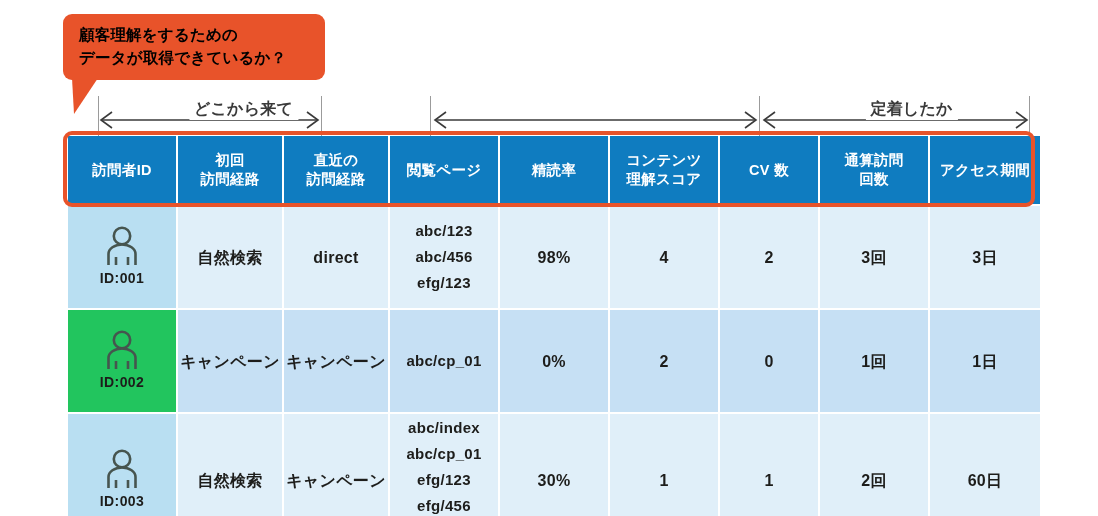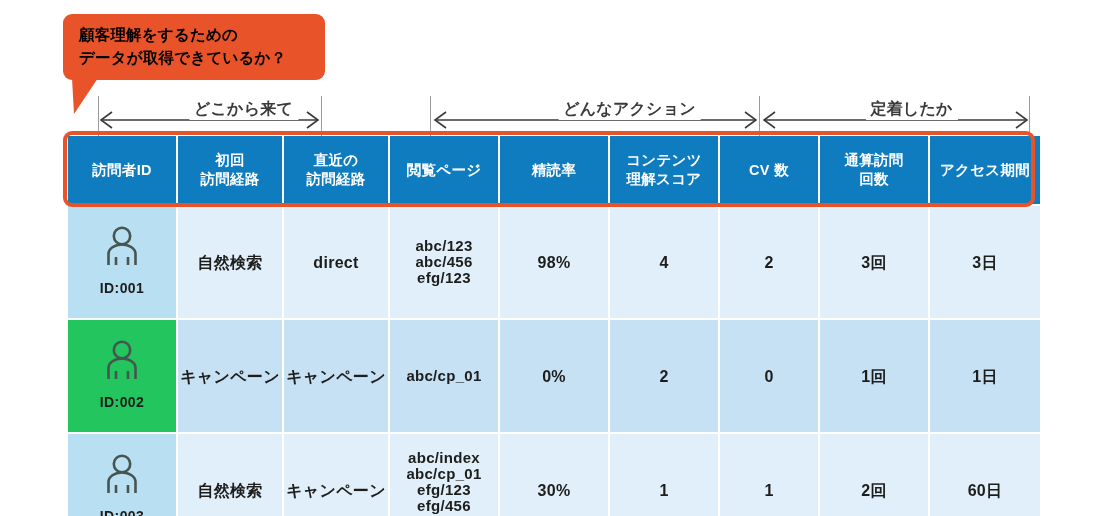--- a/index.html
+++ b/index.html
@@ -55,27 +55,27 @@
     height:66px;line-height:19px;letter-spacing:0.3px;white-space:pre-line;
   }
   tbody td{
     font-size:16px;font-weight:700;color:#1d1d1b;letter-spacing:0.3px;
     line-height:19px;white-space:pre-line;
   }
   tr.r-odd td{background:#e0eff9;}
   tr.r-even td{background:#c6e0f4;}
   tr.r-odd td.idcell{background:#b9dff2;}
   tr.r-even td.idcell{background:#22c55e;}
-  td.pages{font-size:15px;line-height:16px;}
+  td.pages{font-size:15px;line-height:26px;}
   tbody tr.r1 td{height:86px;}
   tbody tr.r2 td{height:82px;}
   tbody tr.r3 td{height:96px;}
   tbody tr:last-child td{border-bottom:none;}
 
-  .idbox{display:flex;flex-direction:column;align-items:center;justify-content:center;gap:13px;}
+  .idbox{display:flex;flex-direction:column;align-items:center;justify-content:center;gap:3px;}
   .idlabel{font-size:14px;font-weight:700;color:#1d1d1b;letter-spacing:0.4px;}
   .person-icon{display:block;}
 
   
   col.c0{width:110px;} col.c1{width:106px;} col.c2{width:106px;}
   col.c3{width:110px;} col.c4{width:110px;} col.c5{width:110px;}
   col.c6{width:100px;} col.c7{width:110px;} col.c8{width:110px;}
 </style>
 </head>
 <body>
@@ -106,21 +106,20 @@
       <span class="lbl">どこから来て</span>
     </div>
 
 
     <div class="seg" style="left:364px;width:327px;">
       <svg width="327" height="36">
         <line x1="3" y1="24" x2="324" y2="24" stroke="#3a3a3a" stroke-width="1.6"></line>
         <polyline points="14,16 3,24 14,32" fill="none" stroke="#3a3a3a" stroke-width="1.6"></polyline>
         <polyline points="313,16 324,24 313,32" fill="none" stroke="#3a3a3a" stroke-width="1.6"></polyline>
       </svg>
-      <span class="lbl">どんなアクション</span>
     </div>
 
     <div class="seg" style="left:693px;width:233px;">
       <svg width="269" height="36">
         <line x1="3" y1="24" x2="266" y2="24" stroke="#3a3a3a" stroke-width="1.6"></line>
         <polyline points="14,16 3,24 14,32" fill="none" stroke="#3a3a3a" stroke-width="1.6"></polyline>
         <polyline points="255,16 266,24 255,32" fill="none" stroke="#3a3a3a" stroke-width="1.6"></polyline>
       </svg>
       <span class="lbl">定着したか</span>
     </div>

